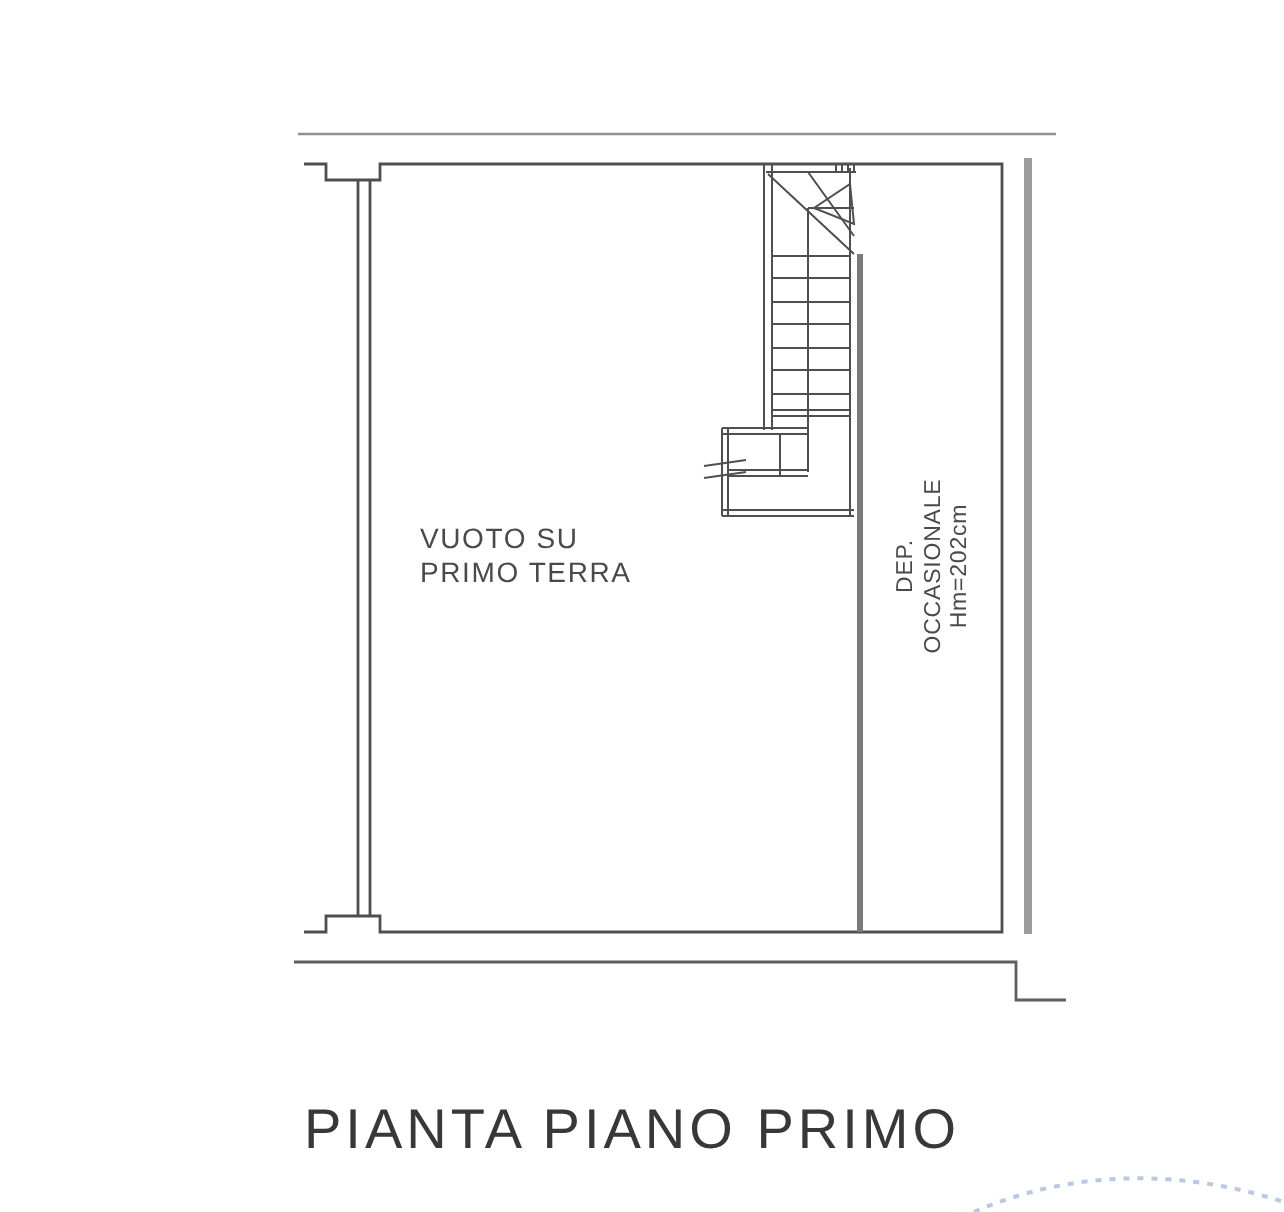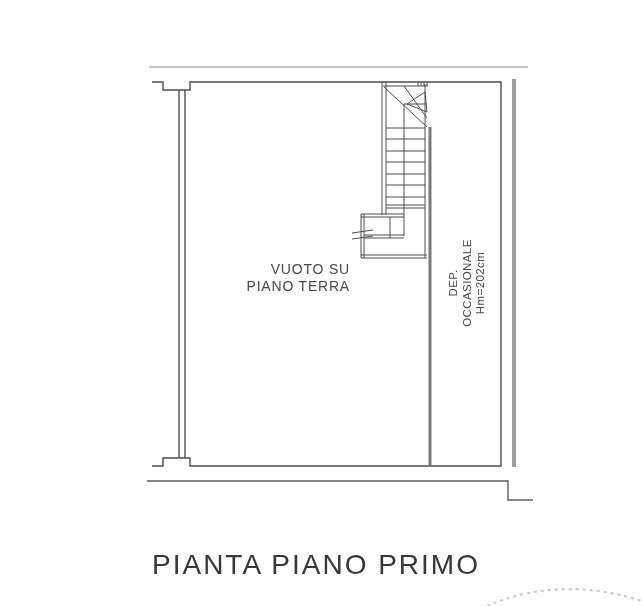--- a/index.html
+++ b/index.html
@@ -18,21 +18,21 @@
     position:relative;
     width:642px;height:606px;
     background:var(--bg);
     font-family:"Liberation Sans", sans-serif;
     overflow:hidden;
   }
   .plan-svg{position:absolute;left:0;top:0;}
   .lbl{position:absolute;color:var(--text);}
   .lbl-void{
     left:210px;top:261px;width:140px;
-    text-align:right;
+    text-align:left;
     font-size:14px;line-height:17px;
     letter-spacing:0.8px;
     color:var(--text);
     white-space:nowrap;
   }
   .lbl-dep{
     left:413px;top:262px;width:110px;height:42px;
     transform:rotate(-90deg);
     text-align:center;
     font-size:11.5px;line-height:13.5px;
@@ -113,21 +113,21 @@
       <path class="s-thin" d="M352,233 L373,230 M352,239 L373,236"></path>
     </g>
 
     <g>
       <path class="s-wm" d="M487,606 C535,585 590,584 642,601"></path>
     </g>
   </svg>
 
   <div class="lbl lbl-void">
     <div>VUOTO SU</div>
-    <div>PIANO TERRA</div>
+    <div>PRIMO TERRA</div>
   </div>
 
   <div class="lbl lbl-dep">
     <div>DEP.</div>
     <div>OCCASIONALE</div>
     <div>Hm=202cm</div>
   </div>
 
   <div class="lbl lbl-title">PIANTA PIANO PRIMO</div>
 

